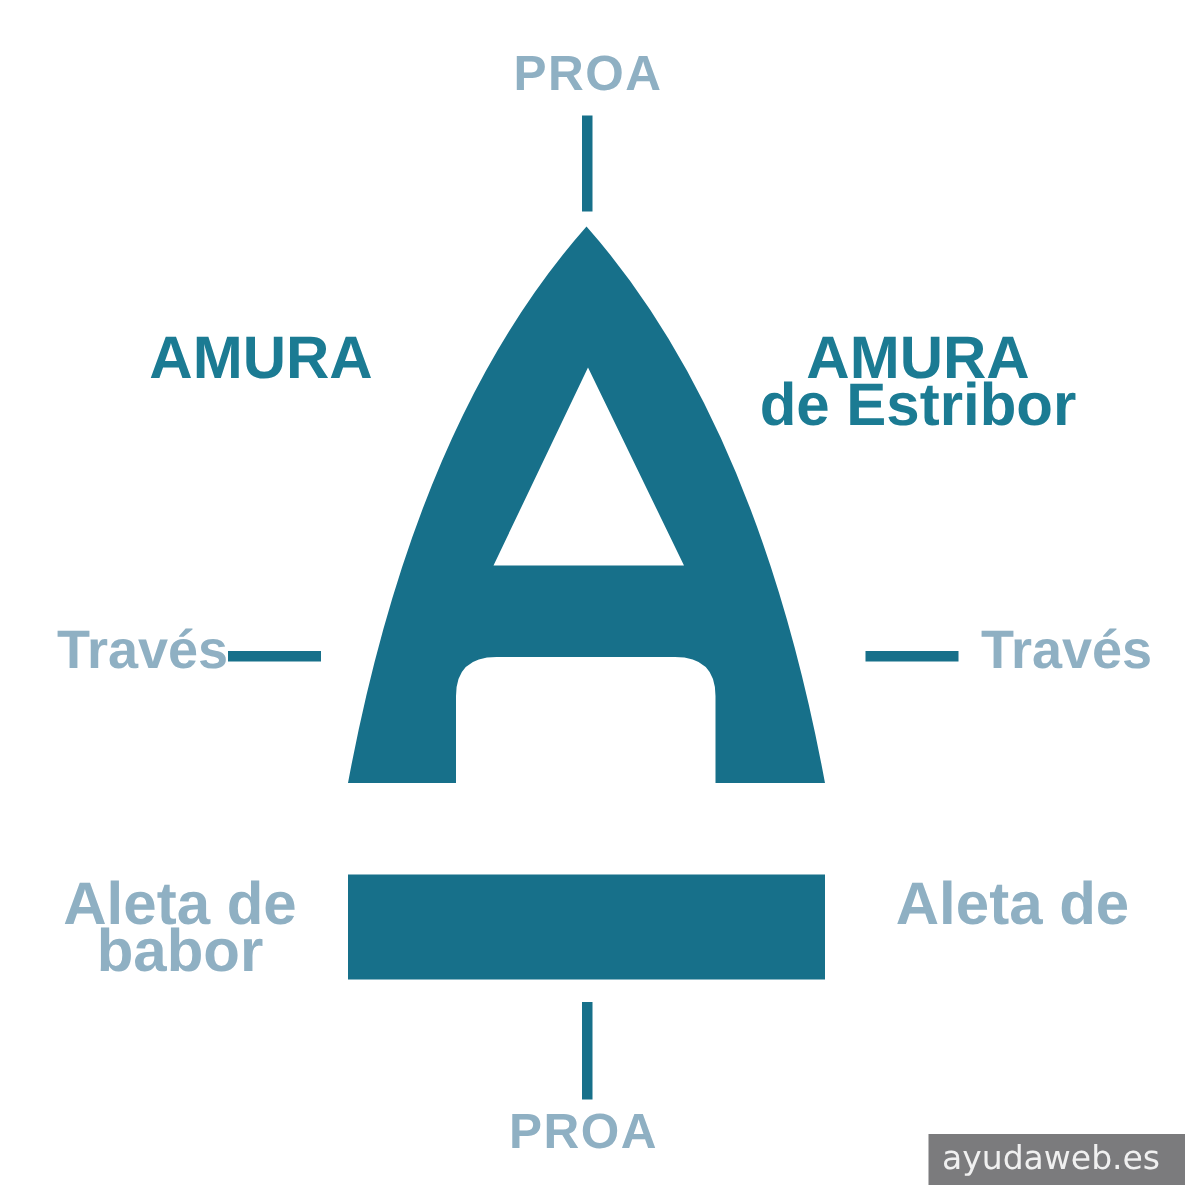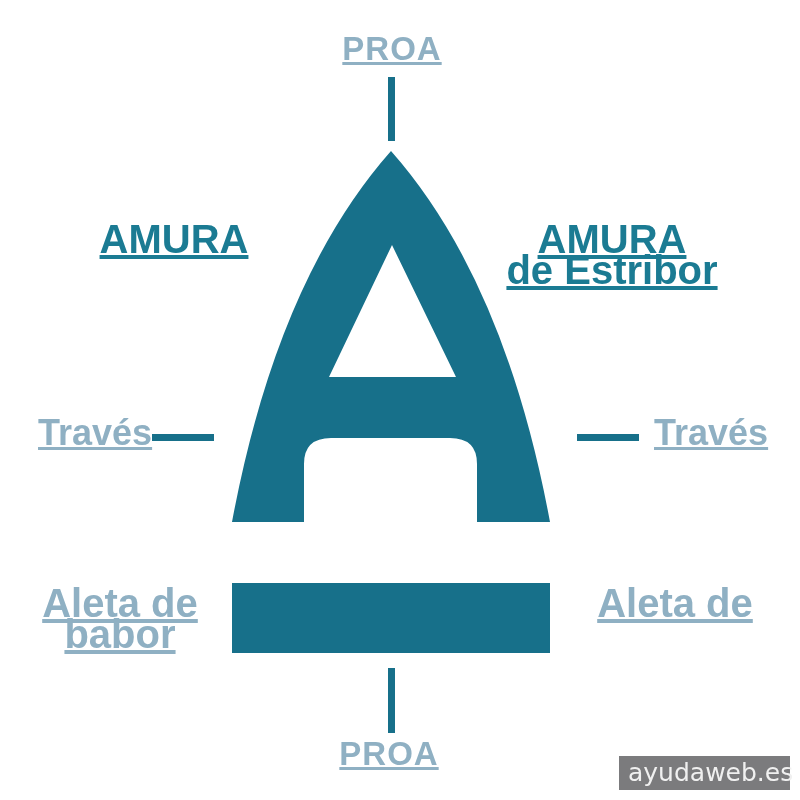--- a/index.html
+++ b/index.html
@@ -18,36 +18,35 @@
     overflow:hidden;
     font-family:"Liberation Sans",sans-serif;
   }
   .diagram-svg{position:absolute;left:0;top:0;width:800px;height:800px;}
   .teal-fill{fill:var(--teal);}
   .label{
     position:absolute;
     font-weight:700;
     white-space:nowrap;
     text-align:center;
-    text-decoration:underline;
   }
   .label.centered{transform:translateX(-50%);}
   .slate{color:var(--slate);}
   .tealtxt{color:var(--teal-text);}
   .cardinal{font-size:33px;line-height:36px;letter-spacing:1px;}
   .corner{font-size:40px;line-height:31px;}
   .beam{font-size:36px;line-height:31px;}
   .watermark{
     position:absolute;
     left:619px;top:756px;
     width:171px;height:34px;
     background:var(--watermark-bg);
     color:var(--watermark-text);
     font-family:"DejaVu Sans",sans-serif;
-    font-size:25px;line-height:34px;
+    font-size:22px;line-height:34px;
     padding-left:9px;
     box-sizing:border-box;
     font-weight:400;
   }
 </style>
 </head>
 <body>
 
 <div class="canvas">
 

